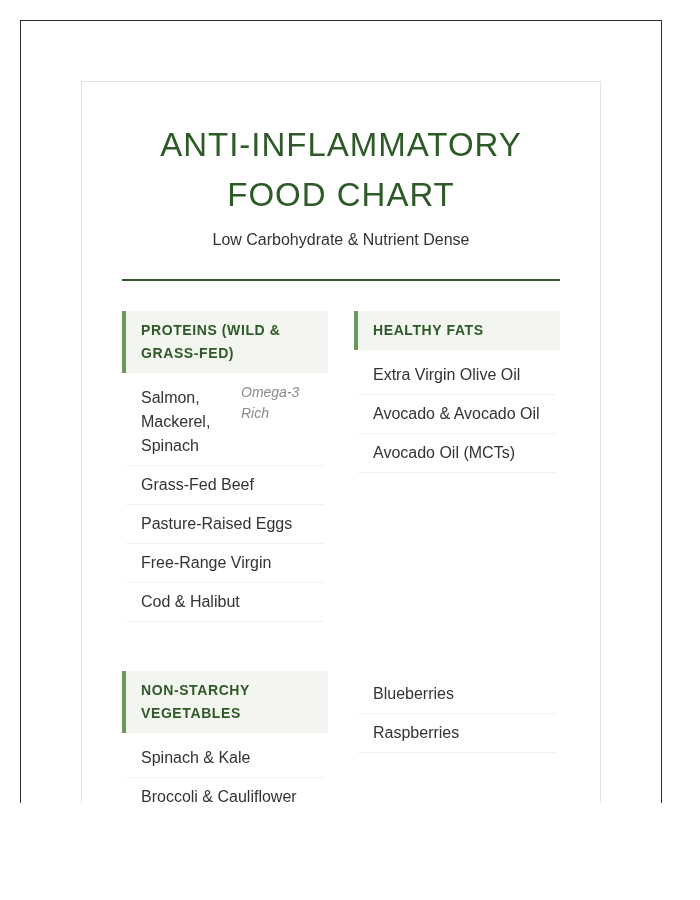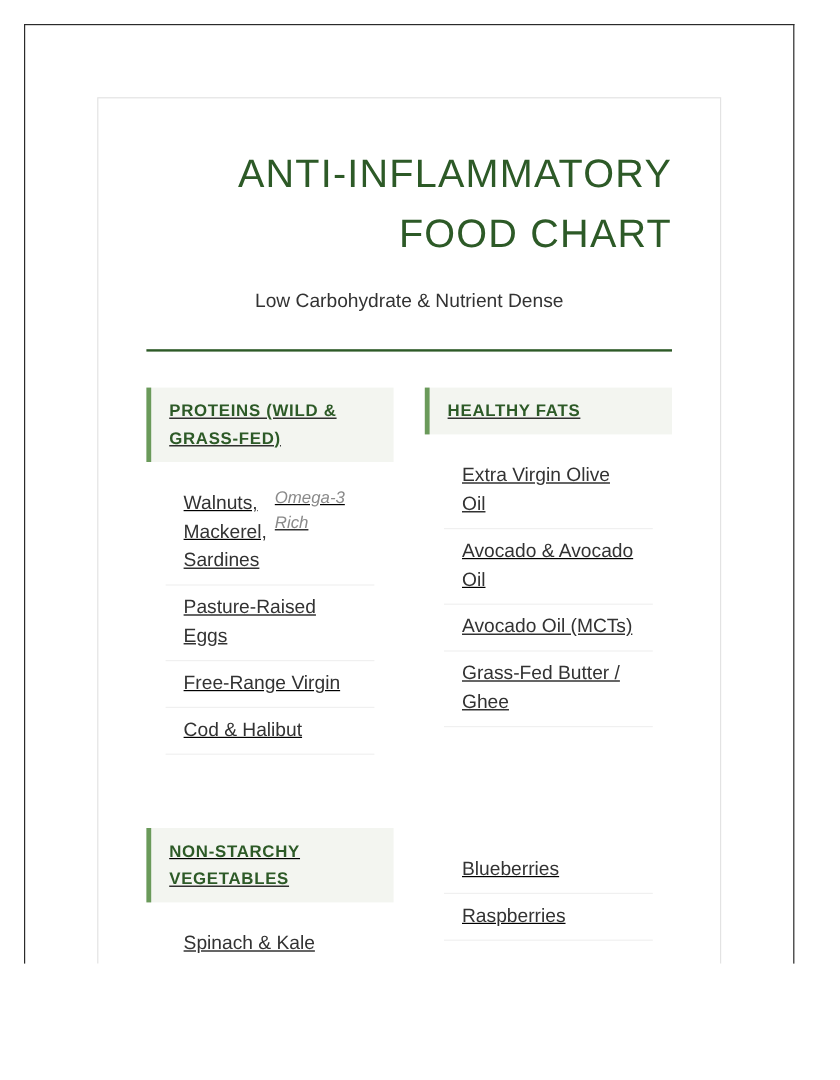--- a/index.html
+++ b/index.html
@@ -28,63 +28,62 @@
       left: 60px;
       top: 60px;
       width: 438px;
       padding: 0 40px 40px 40px;
       border: 1px solid #e3e3e3;
       background: #fff;
       min-height: 900px;
     }
     .title {
       margin: 38px 0 0 0;
-      text-align: right;
+      text-align: center;
       color: #2d5a27;
       font-size: 33px;
       font-weight: normal;
       letter-spacing: 1px;
       line-height: 50px;
     }
     .subtitle {
       text-align: center;
       color: #333333;
       font-size: 16px;
-      margin-top: 22px;
+      margin-top: 10px;
       line-height: 20px;
     }
     .divider {
       height: 2px;
       background: #2d5a27;
       margin-top: 29px;
       margin-bottom: 30px;
     }
     .grid {
       display: grid;
       grid-template-columns: 206px 206px;
       column-gap: 26px;
       row-gap: 45px;
       align-items: start;
-      text-decoration: underline;
     }
     .section-header {
       background: #f3f5f0;
       border-left: 4px solid #6a9a5a;
       padding: 8px 15px 8px 15px;
       color: #2d5a27;
       font-size: 14px;
       font-weight: bold;
       letter-spacing: 0.6px;
       line-height: 23px;
       text-transform: uppercase;
       margin-bottom: 6px;
     }
     .items {
       list-style: none;
-      margin: 16px;
+      margin: 4px;
       padding: 0;
     }
     .item {
       display: flex;
       justify-content: space-between;
       align-items: flex-start;
       padding: 7px 15px 7px 15px;
       border-bottom: 1px solid #f0f0f0;
       font-size: 16px;
       line-height: 24px;
@@ -115,22 +114,25 @@
     </h1>
     <div class="subtitle">Low Carbohydrate &amp; Nutrient Dense</div>
     <div class="divider"></div>
 
     <div class="grid">
 
       <div class="section">
         <div class="section-header">PROTEINS (WILD &amp; GRASS-FED)</div>
         <ul class="items">
           <li class="item">
-            <span class="item-name">Walnuts, Mackerel, Sardines</span>
+            <span class="item-name">Salmon, Mackerel, Spinach</span>
             <span class="item-note">Omega-3 Rich</span>
+          </li>
+          <li class="item">
+            <span class="item-name">Grass-Fed Beef</span>
           </li>
           <li class="item">
             <span class="item-name">Pasture-Raised Eggs</span>
           </li>
           <li class="item">
             <span class="item-name">Free-Range Virgin</span>
           </li>
           <li class="item">
             <span class="item-name">Cod &amp; Halibut</span>
           </li>
@@ -141,23 +143,20 @@
         <div class="section-header">HEALTHY FATS</div>
         <ul class="items">
           <li class="item">
             <span class="item-name">Extra Virgin Olive Oil</span>
           </li>
           <li class="item">
             <span class="item-name">Avocado &amp; Avocado Oil</span>
           </li>
           <li class="item">
             <span class="item-name">Avocado Oil (MCTs)</span>
-          </li>
-          <li class="item">
-            <span class="item-name">Grass-Fed Butter / Ghee</span>
           </li>
         </ul>
       </div>
 
       <div class="section">
         <div class="section-header">NON-STARCHY VEGETABLES</div>
         <ul class="items">
           <li class="item">
             <span class="item-name">Spinach &amp; Kale</span>
           </li>

